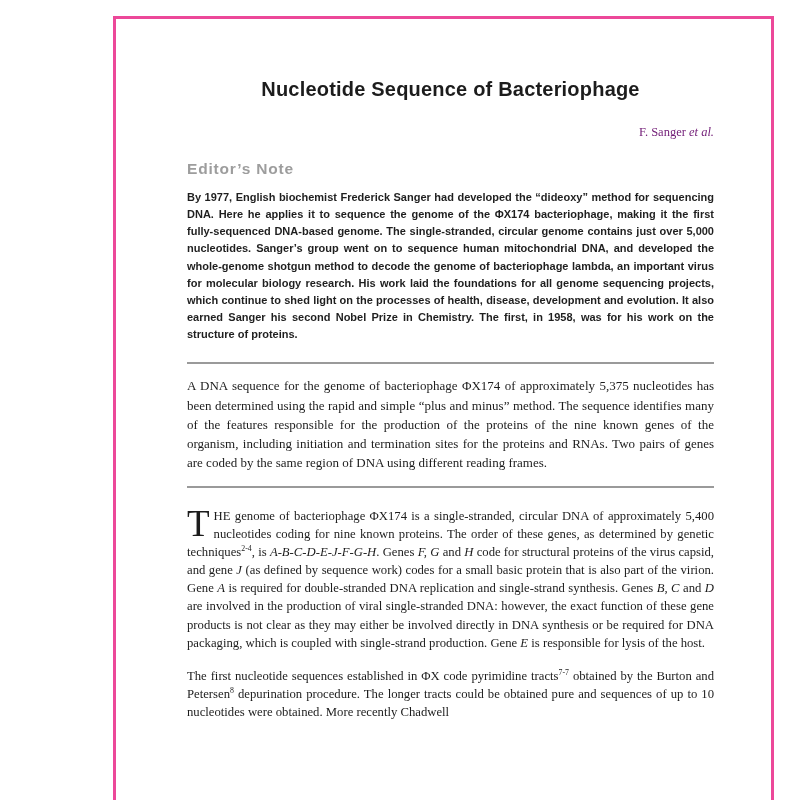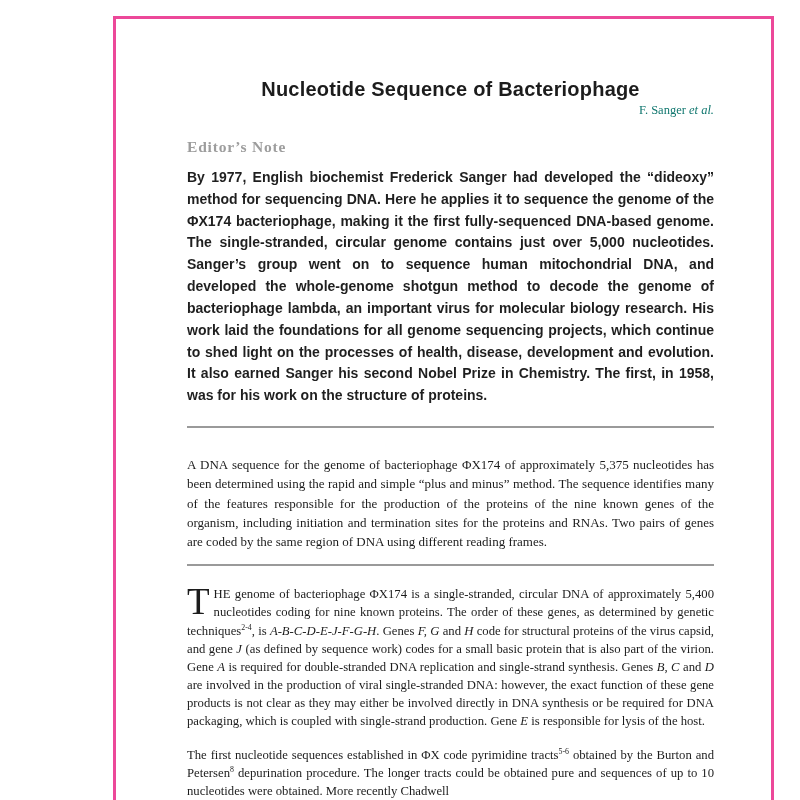--- a/index.html
+++ b/index.html
@@ -29,48 +29,49 @@
     font-family: "Liberation Sans", sans-serif;
     font-weight: bold;
     font-size: 20px;
     line-height: 1.4;
     color: #1c1c1c;
     letter-spacing: 0.2px;
   }
   .byline {
     text-align: right;
     font-size: 12.5px;
-    color: #0f766e;
+    color: #701a75;
+    margin-top: 22px;
   }
   .editors-note-heading {
     margin-top: 20px;
-    font-family: Liberation Serif, serif;
+    font-family: Liberation Sans, sans-serif;
     font-weight: bold;
     font-size: 15.5px;
     color: #9d9d9d;
     letter-spacing: 0.8px;
   }
   .editors-note-body {
     margin-top: 11px;
     font-family: "Liberation Sans", sans-serif;
     font-weight: bold;
-    font-size: 14px;
+    font-size: 11px;
     line-height: 1.56;
     text-align: justify;
     color: #1f1f1f;
   }
   .rule {
     border: none;
     border-top: 2px solid #9a9a9a;
     margin: 0;
   }
   .rule-1 { margin-top: 19px; }
   .rule-2 { margin-top: 13px; }
   .abstract {
-    margin-top: 27px;
+    margin-top: 12px;
     font-size: 13px;
     line-height: 1.48;
     text-align: justify;
     color: #1c1c1c;
   }
   .body-para {
     font-size: 12.7px;
     line-height: 1.43;
     text-align: justify;
     color: #1c1c1c;
@@ -111,16 +112,16 @@
     <hr class="rule rule-1">
 
     <div class="abstract">A DNA sequence for the genome of bacteriophage ΦX174 of approximately 5,375 nucleotides has been determined using the rapid and simple “plus and minus” method. The sequence identifies many of the features responsible for the production of the proteins of the nine known genes of the organism, including initiation and termination sites for the proteins and RNAs. Two pairs of genes are coded by the same region of DNA using different reading frames.</div>
 
     <hr class="rule rule-2">
 
     <div class="body-para body-para-1">
       <span class="dropcap">T</span><span><span>HE genome of bacteriophage ΦX174 is a single-stranded, circular DNA of approximately 5,400 nucleotides coding for nine known proteins. The order of these genes, as determined by genetic techniques</span><span class="sup">2-4</span><span>, is </span><span class="i">A-B-C-D-E-J-F-G-H</span><span>. Genes </span><span class="i">F,</span><span> </span><span class="i">G</span><span> and </span><span class="i">H</span><span> code for structural proteins of the virus capsid, and gene </span><span class="i">J</span><span> (as defined by sequence work) codes for a small basic protein that is also part of the virion. Gene </span><span class="i">A</span><span> is required for double-stranded DNA replication and single-strand synthesis. Genes </span><span class="i">B</span><span>, </span><span class="i">C</span><span> and </span><span class="i">D</span><span> are involved in the production of viral single-stranded DNA: however, the exact function of these gene products is not clear as they may either be involved directly in DNA synthesis or be required for DNA packaging, which is coupled with single-strand production. Gene </span><span class="i">E</span><span> is responsible for lysis of the host.</span></span>
     </div>
 
-    <div class="body-para body-para-2"><span>The first nucleotide sequences established in ΦX code pyrimidine tracts</span><span class="sup">5-6</span><span> obtained by the Burton and Petersen</span><span class="sup">8</span><span> depurination procedure. The longer tracts could be obtained pure and sequences of up to 10 nucleotides were obtained. More recently Chadwell</span></div>
+    <div class="body-para body-para-2"><span>The first nucleotide sequences established in ΦX code pyrimidine tracts</span><span class="sup">7-7</span><span> obtained by the Burton and Petersen</span><span class="sup">8</span><span> depurination procedure. The longer tracts could be obtained pure and sequences of up to 10 nucleotides were obtained. More recently Chadwell</span></div>
 
   </div>
 </div>
 
 </body></html>

